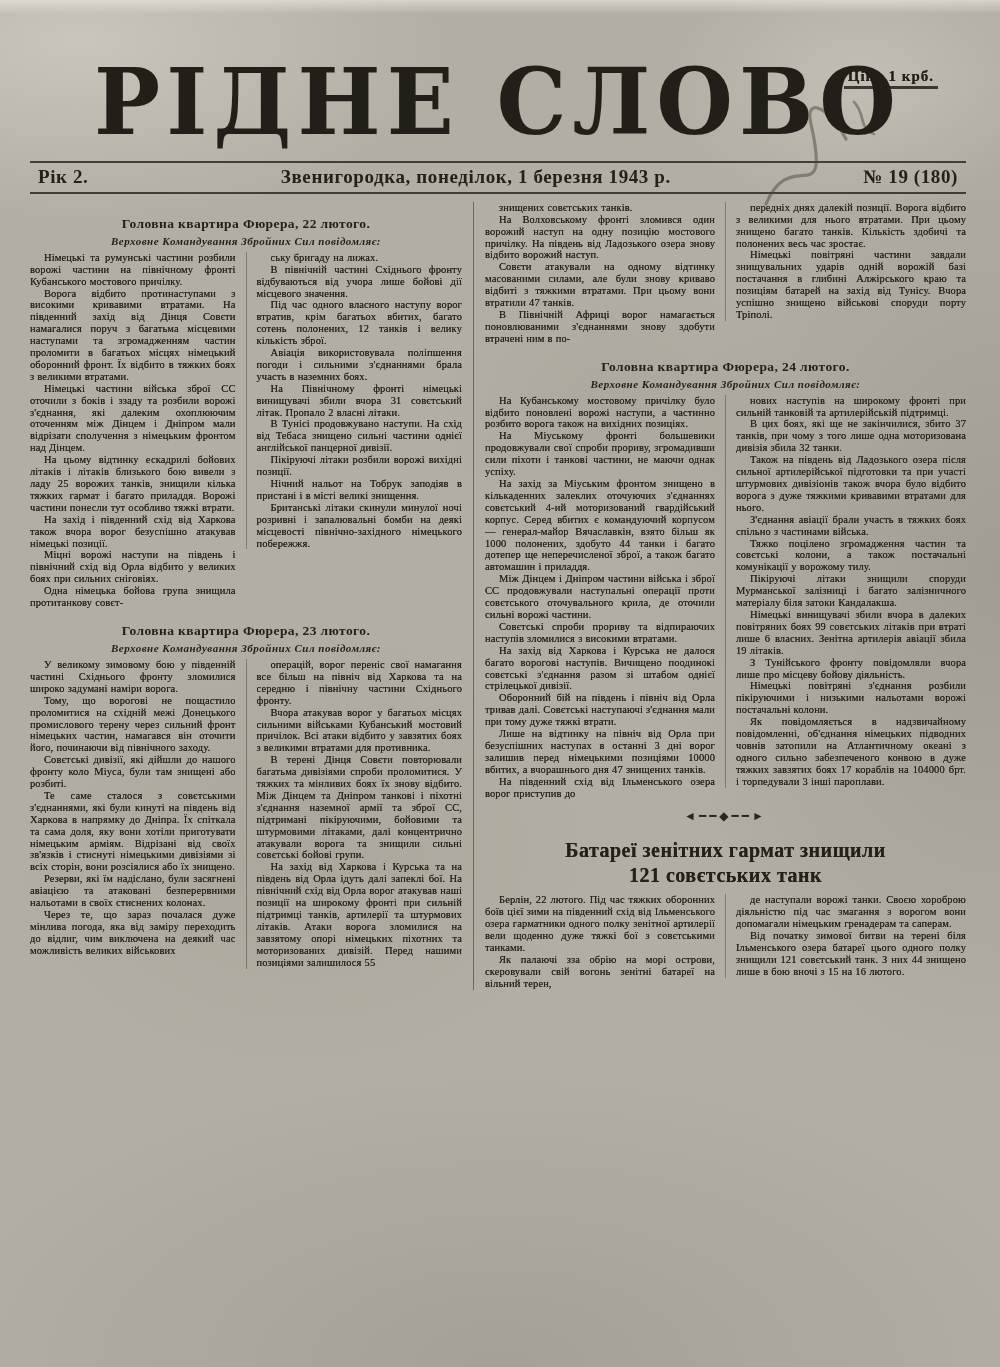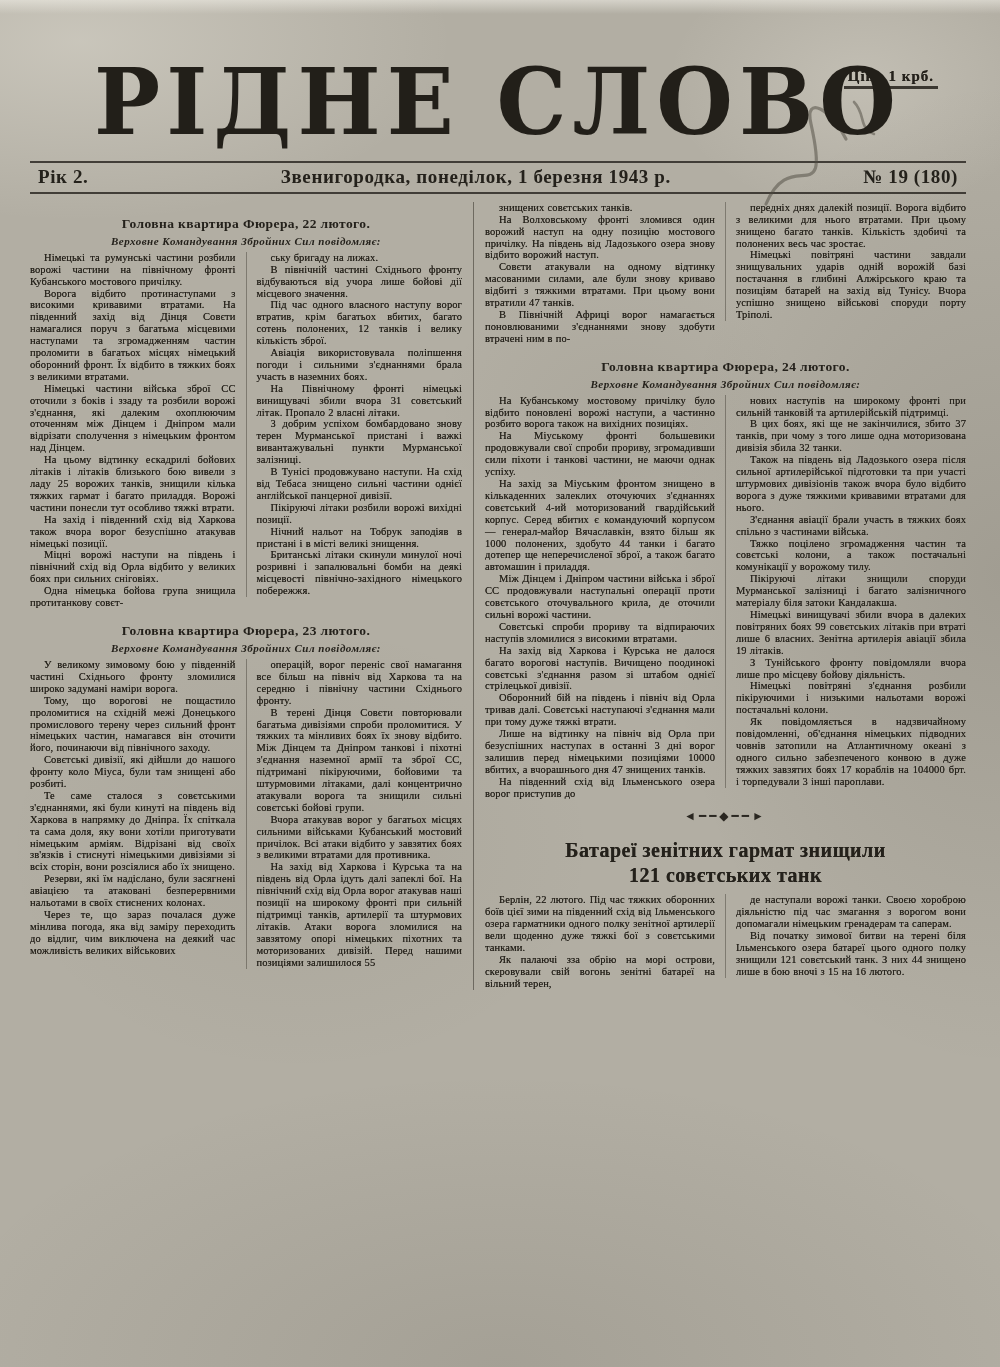--- a/index.html
+++ b/index.html
@@ -143,21 +143,20 @@
               <p class="para ink">На захід і південний схід від Харкова також вчора ворог безуспішно атакував німецькі позиції.</p>
               <p class="para ink">Міцні ворожі наступи на південь і північний схід від Орла відбито у великих боях при сильних сніговіях.</p>
               <p class="para ink">Одна німецька бойова група знищила протитанкову совєт-</p>
             </div>
           <div class="col">
               <p class="para ink">ську бригаду на лижах.</p>
               <p class="para ink">В північній частині Східнього фронту відбуваються від учора лише бойові дії місцевого значення.</p>
               <p class="para ink">Під час одного власного наступу ворог втратив, крім багатьох вбитих, багато сотень полонених, 12 танків і велику кількість зброї.</p>
               <p class="para ink">Авіація використовувала поліпшення погоди і сильними з'єднаннями брала участь в наземних боях.</p>
               <p class="para ink">На Північному фронті німецькі винищувачі збили вчора 31 совєтський літак. Пропало 2 власні літаки.</p>
-              <p class="para ink">З добрим успіхом бомбардовано знову терен Мурманської пристані і важкі вивантажувальні пункти Мурманської залізниці.</p>
               <p class="para ink">В Тунісі продовжувано наступи. На схід від Тебаса знищено сильні частини однієї англійської панцерної дивізії.</p>
               <p class="para ink">Пікіруючі літаки розбили ворожі вихідні позиції.</p>
               <p class="para ink">Нічний нальот на Тобрук заподіяв в пристані і в місті великі знищення.</p>
               <p class="para ink">Британські літаки скинули минулої ночі розривні і запалювальні бомби на деякі місцевості північно-західного німецького побережжя.</p>
             </div>
         </div>
       </div>
 
       <div class="section">
         <h3 class="subhead">Головна квартира Фюрера, 23 лютого.</h3>
@@ -166,22 +165,22 @@
           <div class="col">
               <p class="para ink">У великому зимовому бою у південній частині Східнього фронту зломилися широко задумані наміри ворога.</p>
               <p class="para ink">Тому, що ворогові не пощастило проломитися на східній межі Донецького промислового терену через сильний фронт німецьких частин, намагався він оточити його, починаючи від північного заходу.</p>
               <p class="para ink">Совєтські дивізії, які дійшли до нашого фронту коло Міуса, були там знищені або розбиті.</p>
               <p class="para ink">Те саме сталося з совєтськими з'єднаннями, які були кинуті на південь від Харкова в напрямку до Дніпра. Їх спіткала та сама доля, яку вони хотіли приготувати німецьким арміям. Відрізані від своїх зв'язків і стиснуті німецькими дивізіями зі всіх сторін, вони розсіялися або їх знищено.</p>
               <p class="para ink">Резерви, які їм надіслано, були засягнені авіацією та атаковані безперервними нальотами в своїх стиснених колонах.</p>
               <p class="para ink">Через те, що зараз почалася дуже мінлива погода, яка від заміру переходить до відлиг, чим виключена на деякий час можливість великих військових</p>
             </div>
           <div class="col">
               <p class="para ink">операцій, ворог переніс свої намагання все більш на північ від Харкова та на середню і північну частини Східнього фронту.</p>
+              <p class="para ink">Вчора атакував ворог у багатьох місцях сильними військами Кубанський мостовий причілок. Всі атаки відбито у завзятих боях з великими втратами для противника.</p>
               <p class="para ink">В терені Дінця Совєти повторювали багатьма дивізіями спроби проломитися. У тяжких та мінливих боях їх знову відбито. Між Дінцем та Дніпром танкові і піхотні з'єднання наземної армії та зброї СС, підтримані пікіруючими, бойовими та штурмовими літаками, далі концентрично атакували ворога та знищили сильні совєтські бойові групи.</p>
-              <p class="para ink">Вчора атакував ворог у багатьох місцях сильними військами Кубанський мостовий причілок. Всі атаки відбито у завзятих боях з великими втратами для противника.</p>
               <p class="para ink">На захід від Харкова і Курська та на південь від Орла ідуть далі запеклі бої. На північний схід від Орла ворог атакував наші позиції на широкому фронті при сильній підтримці танків, артилерії та штурмових літаків. Атаки ворога зломилися на завзятому опорі німецьких піхотних та моторизованих дивізій. Перед нашими позиціями залишилося 55</p>
             </div>
         </div>
       </div>
     </div>
 
     <div class="right-half">
       <div class="cols">
         <div class="col">
             <p class="para ink">знищених совєтських танків.</p>

